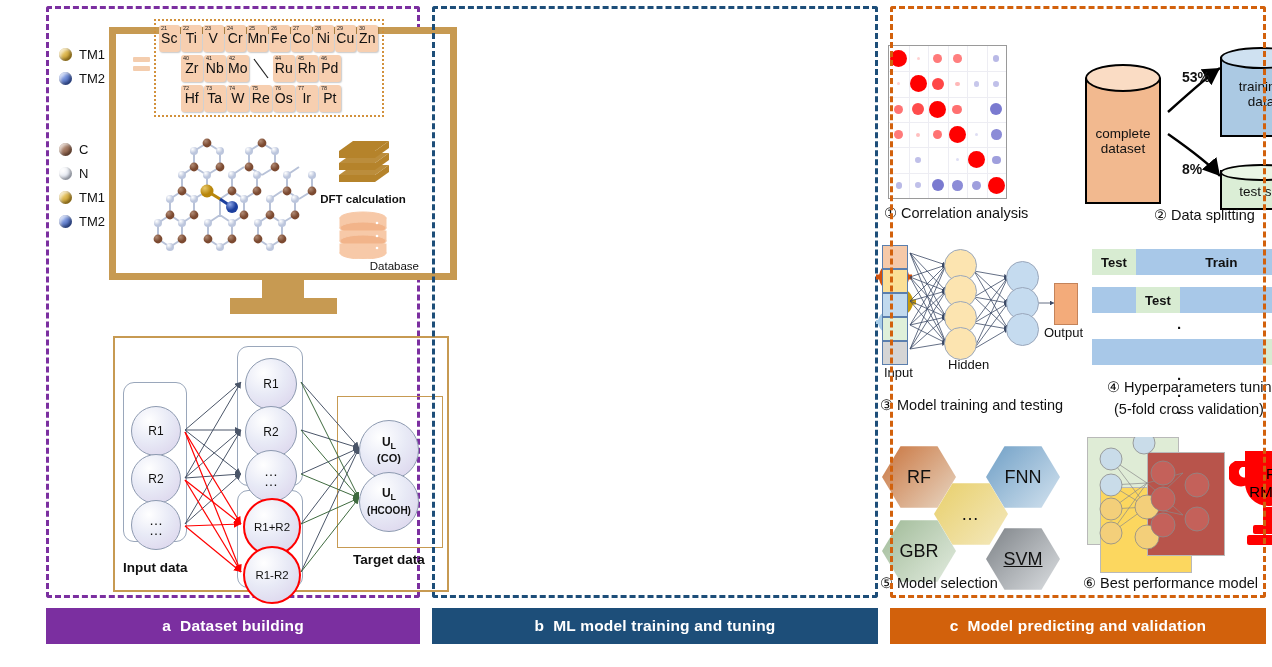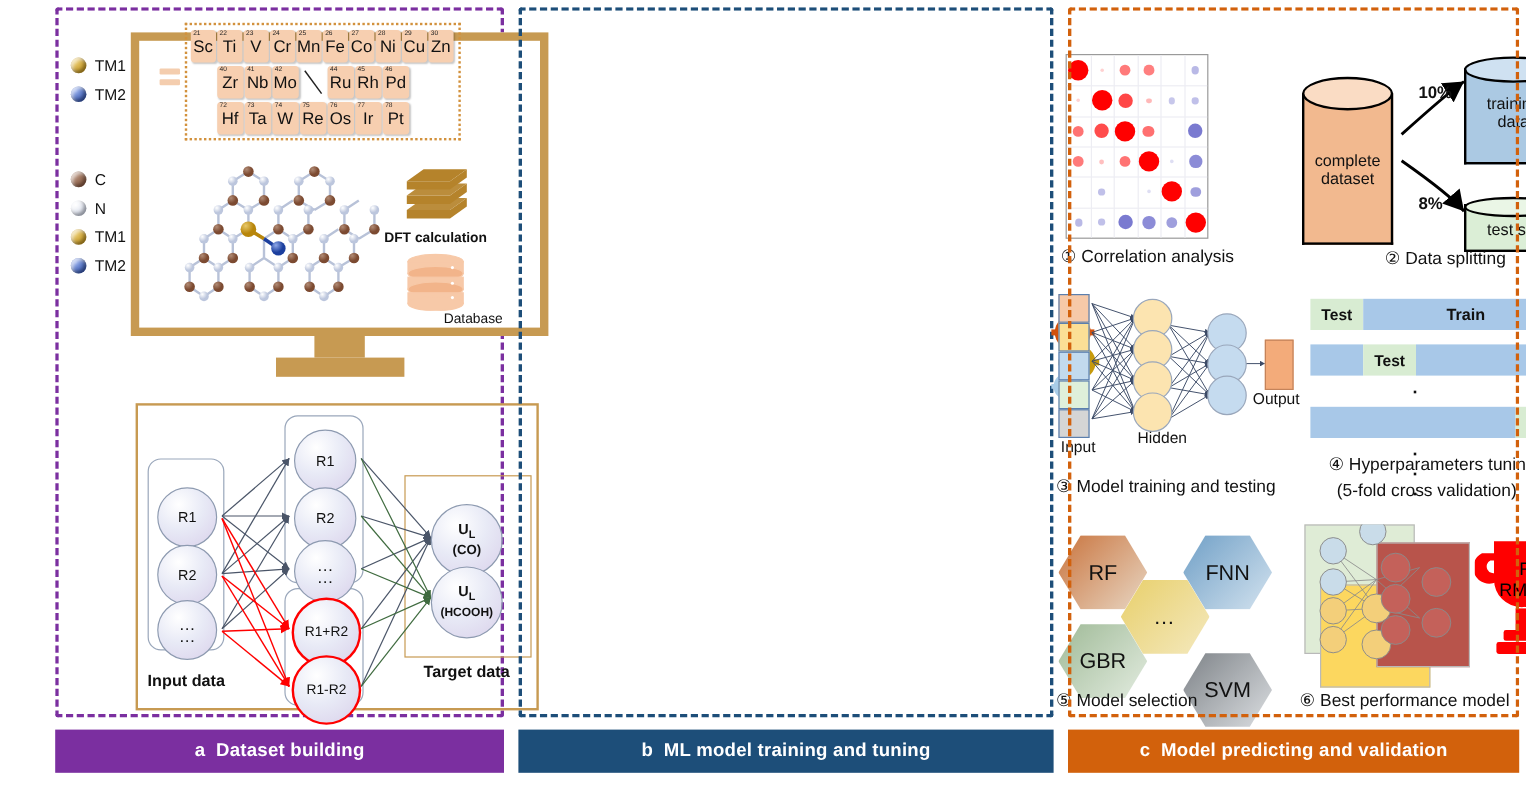--- a/index.html
+++ b/index.html
@@ -587,21 +587,21 @@
   </div>
   <svg style="position:absolute;left:725px;top:45px;width:155px;height:145px;">
     <defs>
         <marker id="bk" markerWidth="8" markerHeight="8" refX="7" refY="4" orient="auto">
           <path d="M0,0 L7,4 L0,8 z" fill="#000"></path>
         </marker>
       </defs>
     <path d="M8 58 Q48 22 60 14" stroke="#000" stroke-width="2.4" fill="none" marker-end="url(#bk)"></path>
     <path d="M8 80 Q48 108 60 122" stroke="#000" stroke-width="2.4" fill="none" marker-end="url(#bk)"></path>
   </svg>
-  <div class="pct" style="left:747px;top:60px;">10%</div>
+  <div class="pct" style="left:747px;top:60px;">53%</div>
   <div class="pct" style="left:747px;top:152px;">8%</div>
   <div class="step-cap" style="left:698px;top:198px;margin-left:21px;">② Data splitting</div>
 
   <svg style="position:absolute;left:441px;top:250px;width:54px;height:72px;">
     <g fill="#d2510c">
         <circle cx="18" cy="18" r="15"></circle>
         <circle cx="18" cy="18" r="6" fill="#fff"></circle>
       <g>
           <rect x="15.5" y="0" width="5" height="7"></rect>
           <rect x="15.5" y="29" width="5" height="7"></rect>
@@ -714,21 +714,21 @@
     </div>
   <div class="hex" style="left:551px;top:436px;background:linear-gradient(135deg,#6f9fc6,#d4e3ef);">
     <span>FNN</span>
     </div>
   <div class="hex" style="left:499px;top:473px;background:linear-gradient(135deg,#e8cf6a,#f4e9bf);">
     <span style="letter-spacing:2px;">…</span>
     </div>
   <div class="hex" style="left:447px;top:510px;background:linear-gradient(135deg,#9fba97,#e3ece0);">
     <span>GBR</span>
     </div>
-  <div class="hex" style="left:551px;top:534px;background:linear-gradient(135deg,#7d8287,#dcdfe2);">
+  <div class="hex" style="left:551px;top:518px;background:linear-gradient(135deg,#7d8287,#dcdfe2);text-decoration:underline;">
     <span>SVM</span>
     </div>
   <div class="step-cap" style="left:445px;top:566px;">⑤ Model selection</div>
 
   <div class="card" style="left:652px;top:428px;width:92px;height:108px;background:#dfecd6;"></div>
   <div class="card" style="left:665px;top:478px;width:92px;height:86px;background:#fcd75f;"></div>
   <div class="card" style="left:712px;top:443px;width:78px;height:104px;background:#b8544b;"></div>
   <svg style="position:absolute;left:652px;top:428px;width:140px;height:120px;">
     <g stroke="#8a8a8a" stroke-width=".7" fill="none">
       <path d="M24 22 L60 46 M24 22 L60 70 M24 48 L60 46 M24 48 L60 70 M24 72 L60 46 M24 72 L60 70

